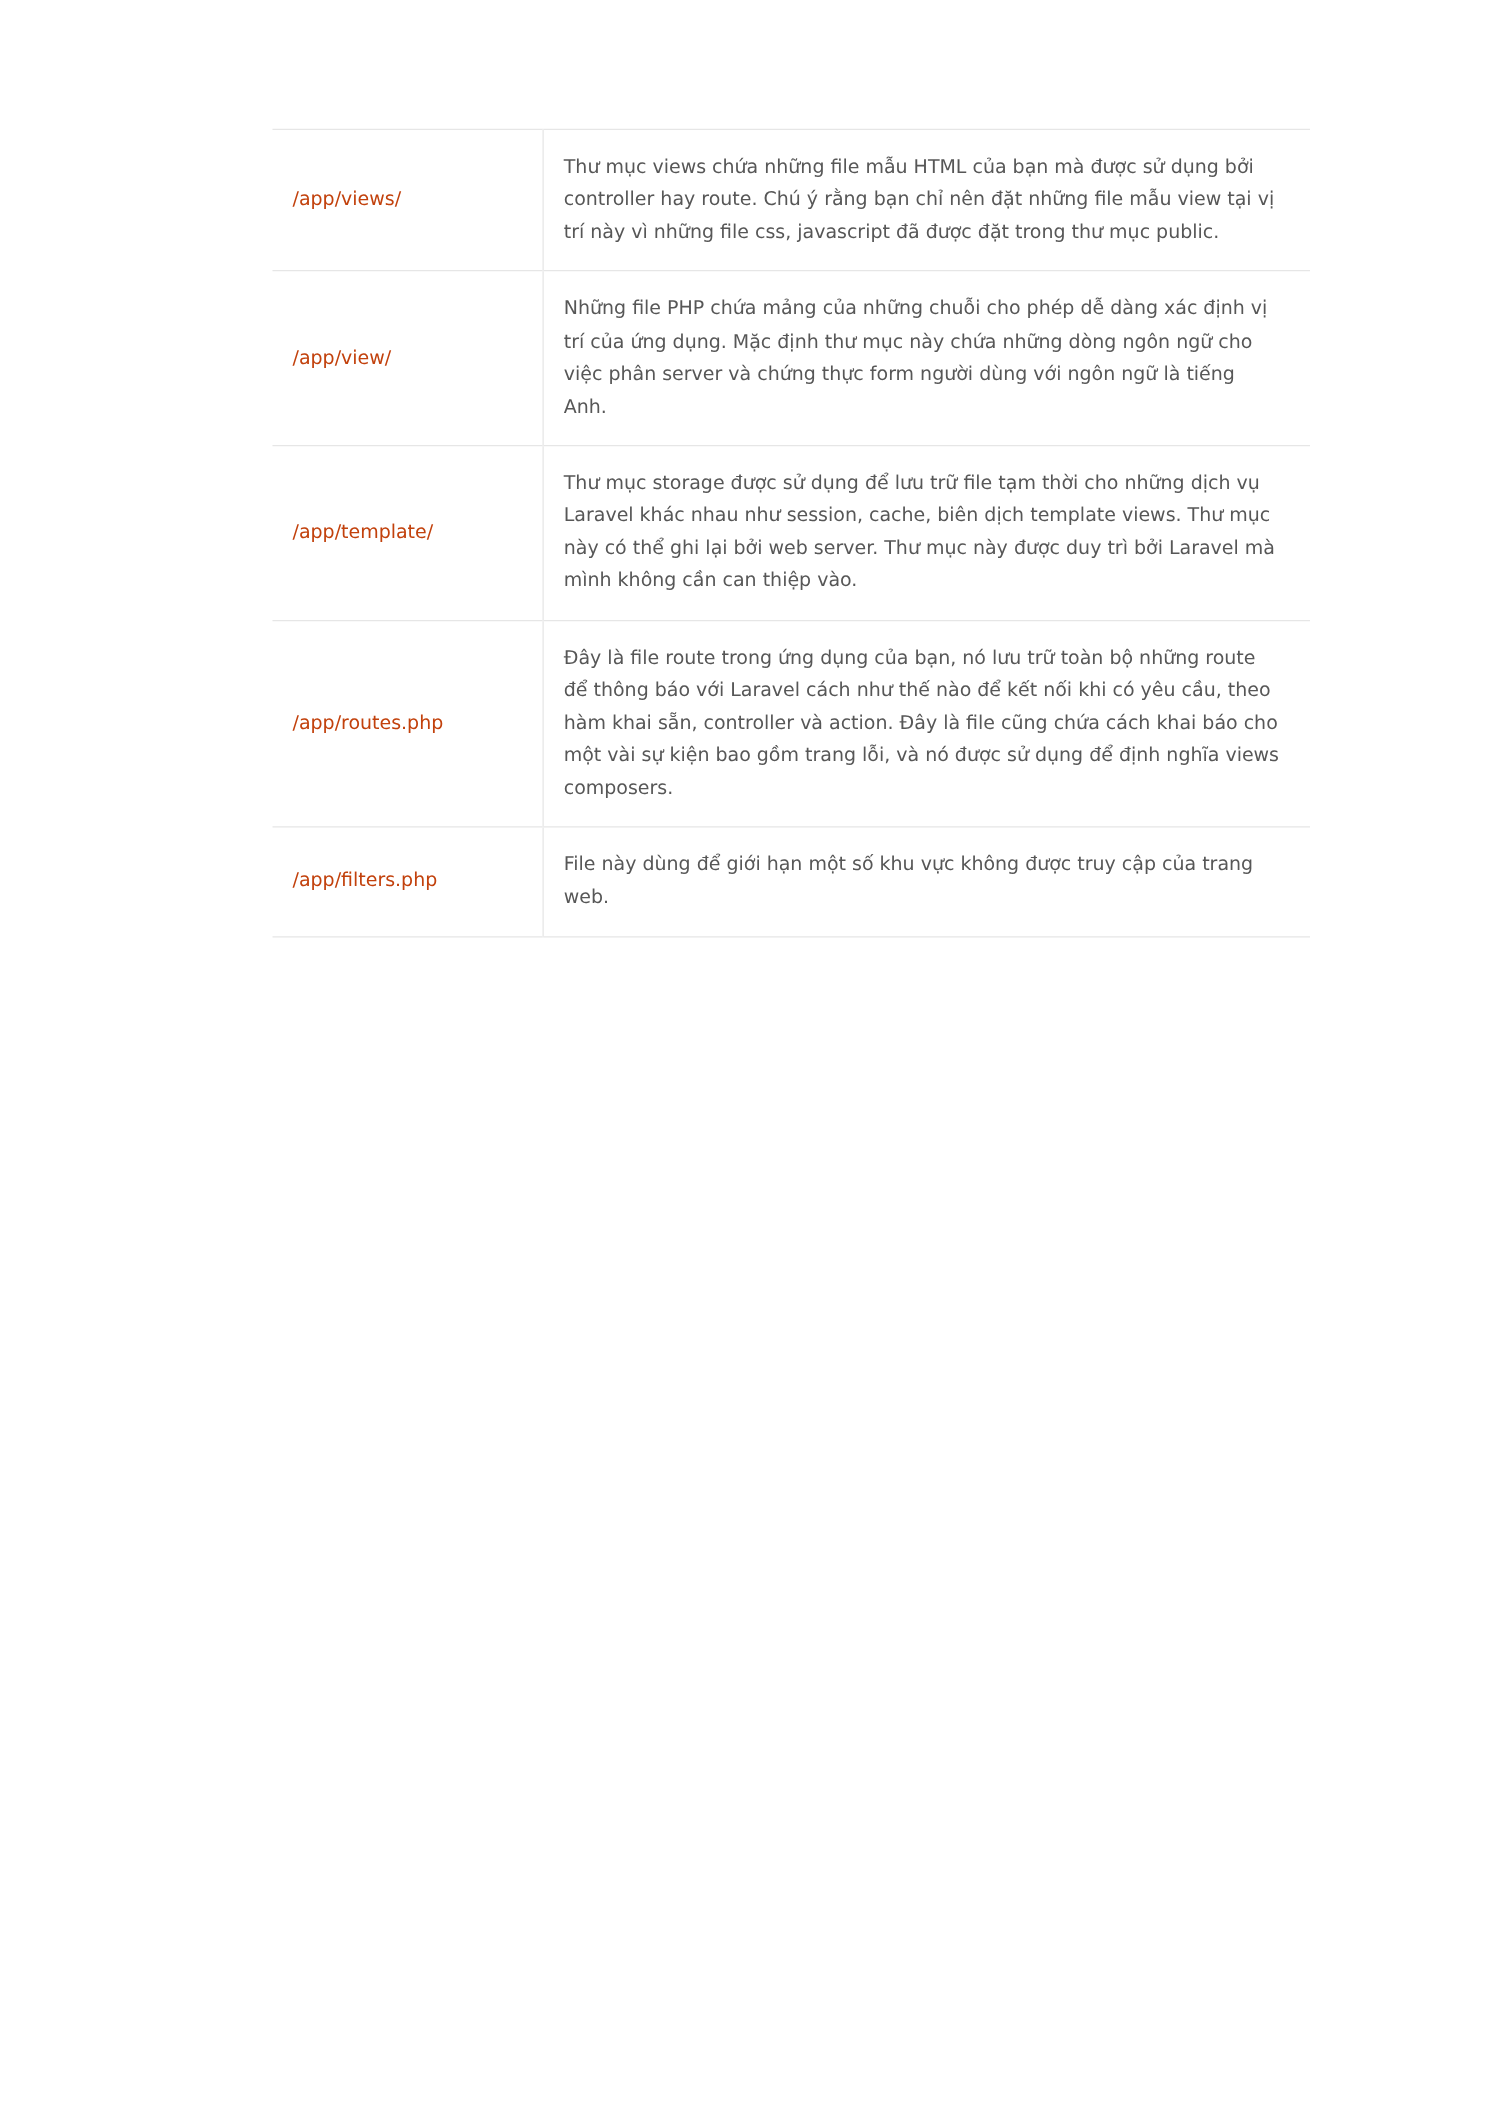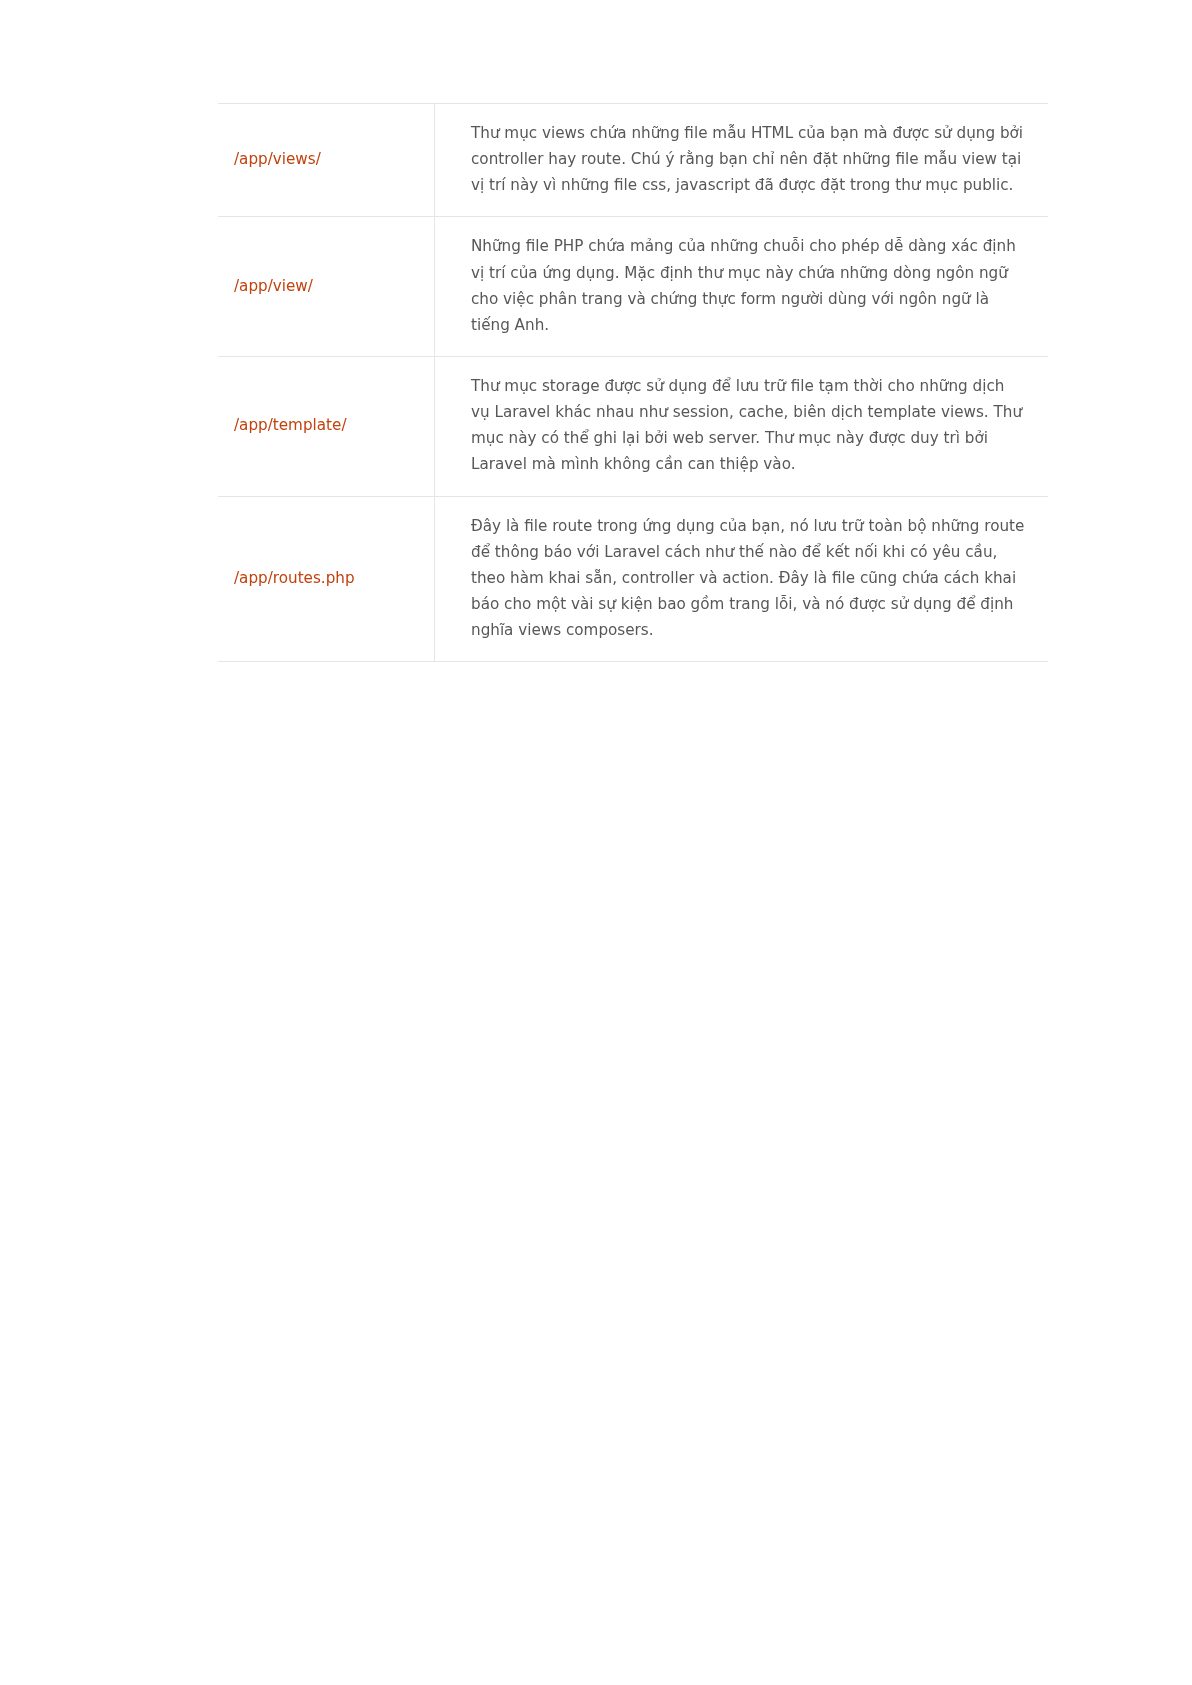--- a/index.html
+++ b/index.html
@@ -48,44 +48,48 @@
   }
   table.doc-table td.col-path {
     width: 190px;
     padding-left: 16px;
     padding-right: 10px;
     color: #c2410c;
     border-right: 1px solid #e6e6e6;
     white-space: nowrap;
   }
   table.doc-table td.col-desc {
-    padding-left: 36px;
+    padding-left: 16px;
     padding-right: 22px;
     text-align: left;
   }
 </style>
 </head>
 <body>
 
 <div class="page">
   <div class="doc-table-wrap">
     <table class="doc-table">
       <tbody>
         <tr>
           <td class="col-path">/app/views/</td>
           <td class="col-desc">Thư mục views chứa những file mẫu HTML của bạn mà được sử dụng bởi controller hay route. Chú ý rằng bạn chỉ nên đặt những file mẫu view tại vị trí này vì những file css, javascript đã được đặt trong thư mục public.</td>
         </tr>
         <tr>
           <td class="col-path">/app/view/</td>
-          <td class="col-desc">Những file PHP chứa mảng của những chuỗi cho phép dễ dàng xác định vị trí của ứng dụng. Mặc định thư mục này chứa những dòng ngôn ngữ cho việc phân trang và chứng thực form người dùng với ngôn ngữ là tiếng Anh.</td>
+          <td class="col-desc">Những file PHP chứa mảng của những chuỗi cho phép dễ dàng xác định vị trí của ứng dụng. Mặc định thư mục này chứa những dòng ngôn ngữ cho việc phân server và chứng thực form người dùng với ngôn ngữ là tiếng Anh.</td>
         </tr>
         <tr>
           <td class="col-path">/app/template/</td>
           <td class="col-desc">Thư mục storage được sử dụng để lưu trữ file tạm thời cho những dịch vụ Laravel khác nhau như session, cache, biên dịch template views. Thư mục này có thể ghi lại bởi web server. Thư mục này được duy trì bởi Laravel mà mình không cần can thiệp vào.</td>
         </tr>
         <tr>
           <td class="col-path">/app/routes.php</td>
           <td class="col-desc">Đây là file route trong ứng dụng của bạn, nó lưu trữ toàn bộ những route để thông báo với Laravel cách như thế nào để kết nối khi có yêu cầu, theo hàm khai sẵn, controller và action. Đây là file cũng chứa cách khai báo cho một vài sự kiện bao gồm trang lỗi, và nó được sử dụng để định nghĩa views composers.</td>
         </tr>
+        <tr>
+          <td class="col-path">/app/filters.php</td>
+          <td class="col-desc">File này dùng để giới hạn một số khu vực không được truy cập của trang web.</td>
+        </tr>
       </tbody>
     </table>
   </div>
 </div>
 
 </body></html>

